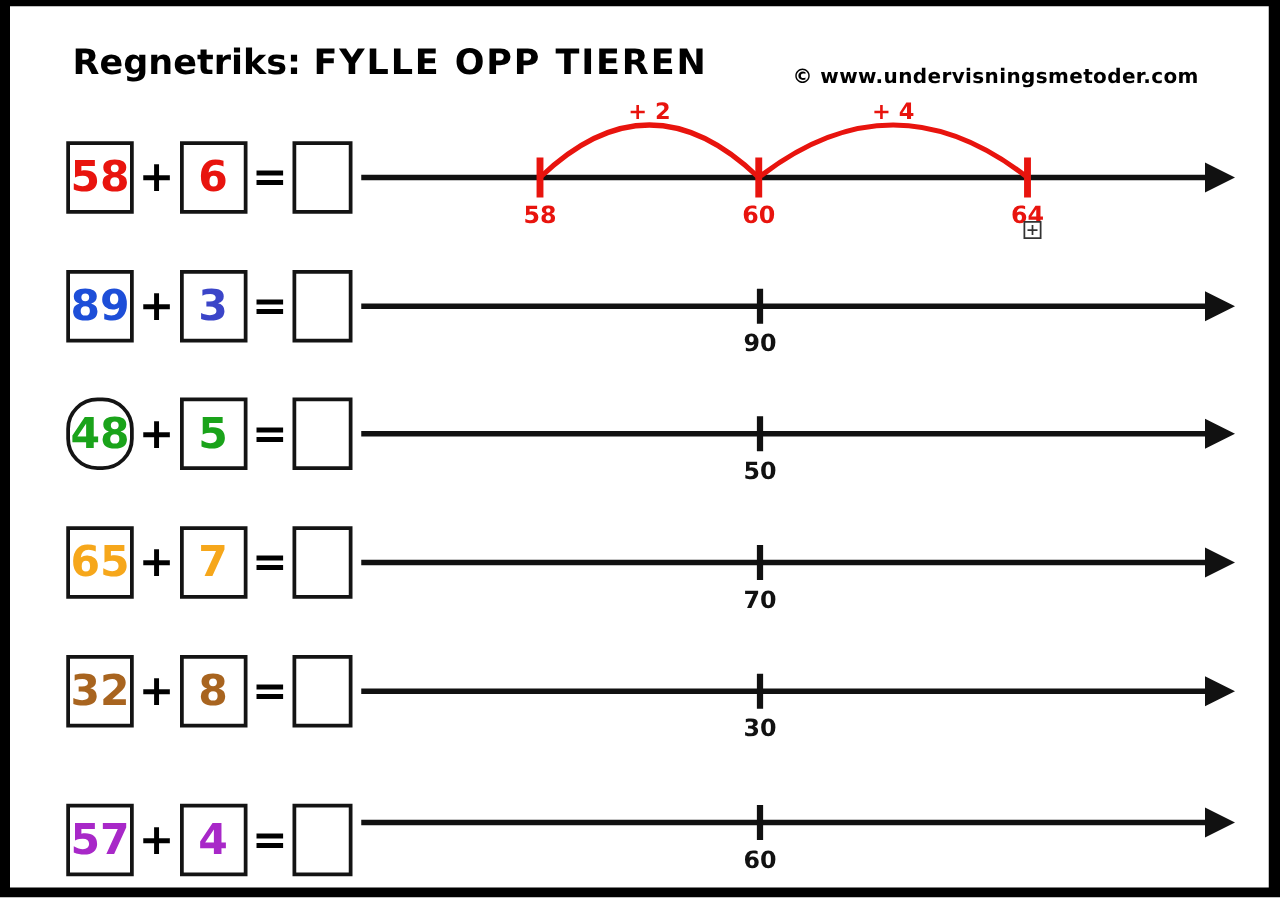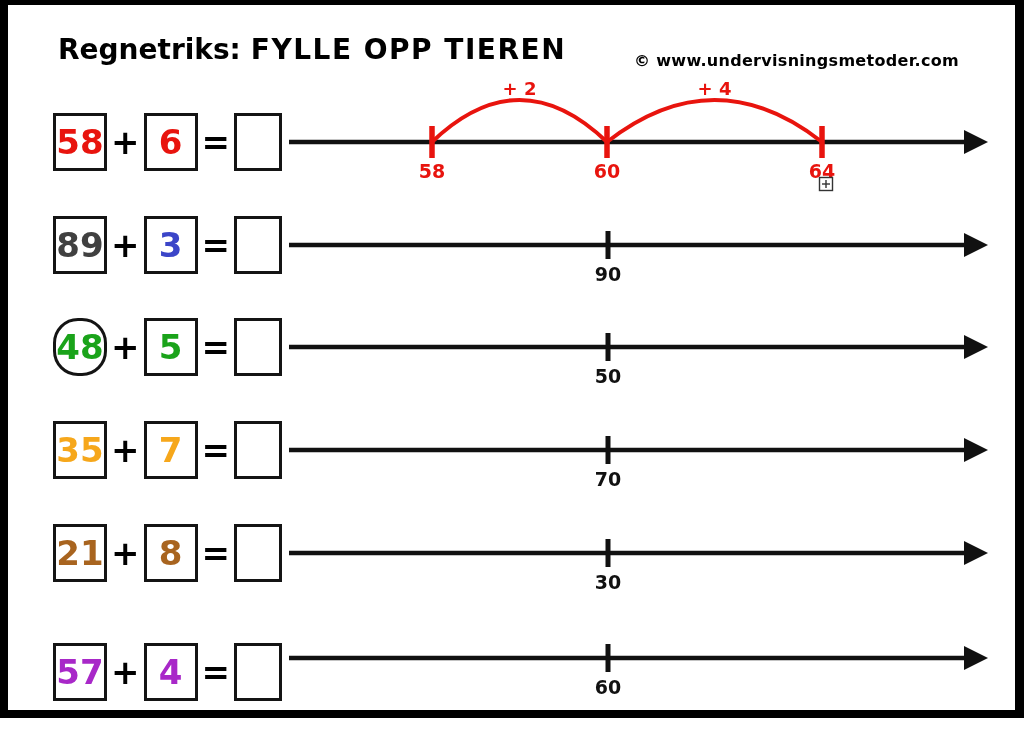--- a/index.html
+++ b/index.html
@@ -93,21 +93,21 @@
         <text x="319" y="106" text-anchor="middle" font-size="19" fill="#e8140e">60</text>
         <line x1="534" y1="54" x2="534" y2="86" stroke="#e8140e" stroke-width="5.5"></line>
         <text x="534" y="106" text-anchor="middle" font-size="19" fill="#e8140e">64</text>
         <g>
           <rect x="531.5" y="105.5" width="13" height="13" fill="#ffffff" stroke="#333333" stroke-width="1.4"></rect>
           <line x1="538" y1="108" x2="538" y2="116" stroke="#333333" stroke-width="1.4"></line>
           <line x1="534" y1="112" x2="542" y2="112" stroke="#333333" stroke-width="1.4"></line>
         </g>
       </svg>
       <div class="equation" style="top: 208px;">
-        <div class="numbox" style="color: #404040;">89</div>
+        <div class="numbox" style="color: #1d4ed8;">89</div>
         <span class="op" style="color: rgb(0, 0, 0);">+</span>
         <div class="numbox" style="color: rgb(59, 69, 200);">3</div>
         <span class="op" style="color: rgb(0, 0, 0);">=</span>
         <div class="numbox result" style="color: rgb(59, 69, 200);"></div>
       </div>
       <svg width="700" height="125" viewBox="0 0 700 125" class="numberline" style="top: 170px;">
         <line x1="1" y1="70" x2="680" y2="70" stroke="#111111" stroke-width="4.5"></line>
         <polygon points="676,58 700,70 676,82" fill="#111111"></polygon>
         <line x1="320" y1="56" x2="320" y2="84" stroke="#111111" stroke-width="5"></line>
         <text x="320" y="106" text-anchor="middle" font-size="19" fill="#111111">90</text>
@@ -119,34 +119,34 @@
         <span class="op" style="color: rgb(0, 0, 0);">=</span>
         <div class="numbox result" style="color: rgb(26, 163, 26);"></div>
       </div>
       <svg width="700" height="125" viewBox="0 0 700 125" class="numberline" style="top: 272px;">
         <line x1="1" y1="70" x2="680" y2="70" stroke="#111111" stroke-width="4.5"></line>
         <polygon points="676,58 700,70 676,82" fill="#111111"></polygon>
         <line x1="320" y1="56" x2="320" y2="84" stroke="#111111" stroke-width="5"></line>
         <text x="320" y="106" text-anchor="middle" font-size="19" fill="#111111">50</text>
       </svg>
       <div class="equation" style="top: 413px;">
-        <div class="numbox" style="color: rgb(246, 167, 27);">35</div>
+        <div class="numbox" style="color: rgb(246, 167, 27);">65</div>
         <span class="op" style="color: rgb(0, 0, 0);">+</span>
         <div class="numbox" style="color: rgb(246, 167, 27);">7</div>
         <span class="op" style="color: rgb(0, 0, 0);">=</span>
         <div class="numbox result" style="color: rgb(246, 167, 27);"></div>
       </div>
       <svg width="700" height="125" viewBox="0 0 700 125" class="numberline" style="top: 375px;">
         <line x1="1" y1="70" x2="680" y2="70" stroke="#111111" stroke-width="4.5"></line>
         <polygon points="676,58 700,70 676,82" fill="#111111"></polygon>
         <line x1="320" y1="56" x2="320" y2="84" stroke="#111111" stroke-width="5"></line>
         <text x="320" y="106" text-anchor="middle" font-size="19" fill="#111111">70</text>
       </svg>
       <div class="equation" style="top: 516px;">
-        <div class="numbox" style="color: rgb(168, 100, 31);">21</div>
+        <div class="numbox" style="color: rgb(168, 100, 31);">32</div>
         <span class="op" style="color: rgb(0, 0, 0);">+</span>
         <div class="numbox" style="color: rgb(168, 100, 31);">8</div>
         <span class="op" style="color: rgb(0, 0, 0);">=</span>
         <div class="numbox result" style="color: rgb(168, 100, 31);"></div>
       </div>
       <svg width="700" height="125" viewBox="0 0 700 125" class="numberline" style="top: 478px;">
         <line x1="1" y1="70" x2="680" y2="70" stroke="#111111" stroke-width="4.5"></line>
         <polygon points="676,58 700,70 676,82" fill="#111111"></polygon>
         <line x1="320" y1="56" x2="320" y2="84" stroke="#111111" stroke-width="5"></line>
         <text x="320" y="106" text-anchor="middle" font-size="19" fill="#111111">30</text>

